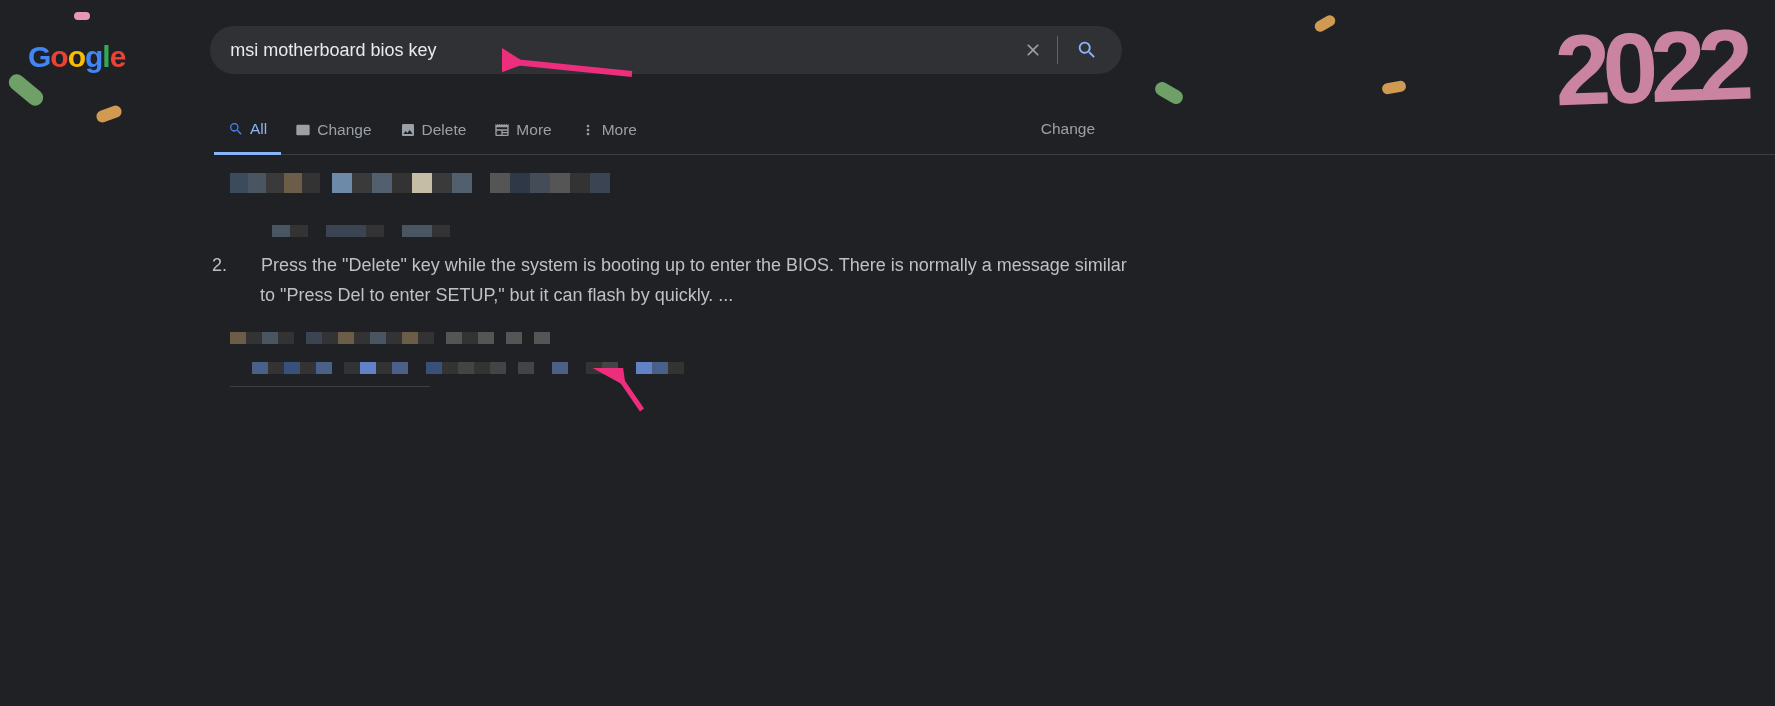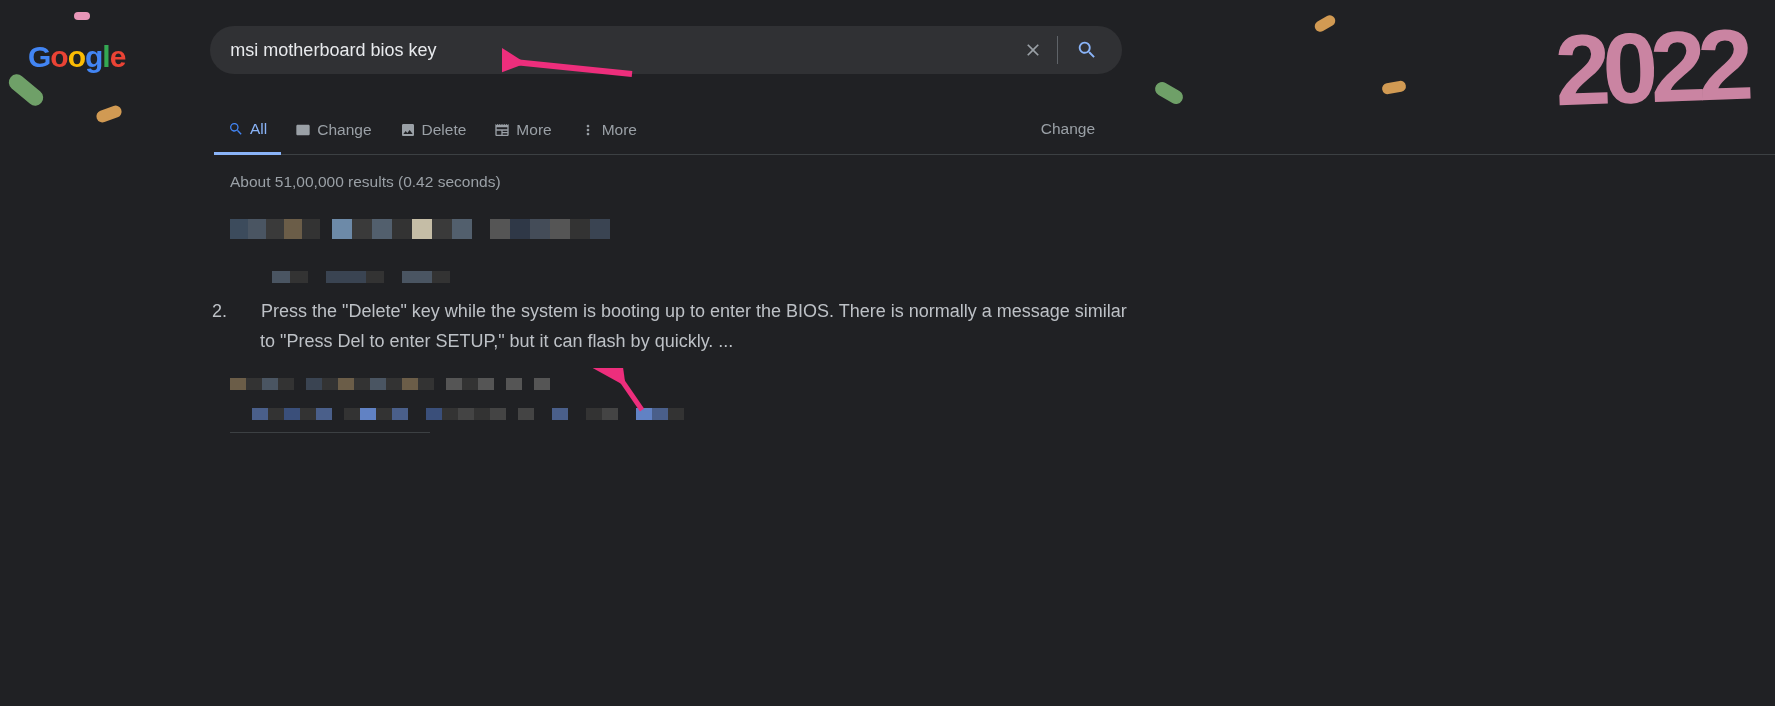--- a/index.html
+++ b/index.html
@@ -227,21 +227,20 @@
   <div class="tab">
     <svg width="16" height="16" viewBox="0 0 24 24">
         <path fill="currentColor" d="M12 8c1.1 0 2-.9 2-2s-.9-2-2-2-2 .9-2 2 .9 2 2 2zm0 2c-1.1 0-2 .9-2 2s.9 2 2 2 2-.9 2-2-.9-2-2-2zm0 6c-1.1 0-2 .9-2 2s.9 2 2 2 2-.9 2-2-.9-2-2-2z"></path>
       </svg>
     <span>More</span>
   </div>
   <div class="tools">Change</div>
 </div>
 
 <div class="results-area">
-  <div class="result-stats">About 51,00,000 results (0.42 seconds)</div>
 
   <div class="pixel-row">
     <div class="px" style="width:18px;background:#3c4b5c"></div>
     <div class="px" style="width:18px;background:#4a5562"></div>
     <div class="px" style="width:18px;background:#3a3a3a"></div>
     <div class="px" style="width:18px;background:#6b5d48"></div>
     <div class="px" style="width:18px;background:#333"></div>
     <div class="px" style="width:12px;"></div>
     <div class="px" style="width:20px;background:#6d8aa8"></div>
     <div class="px" style="width:20px;background:#3a3a3a"></div>

